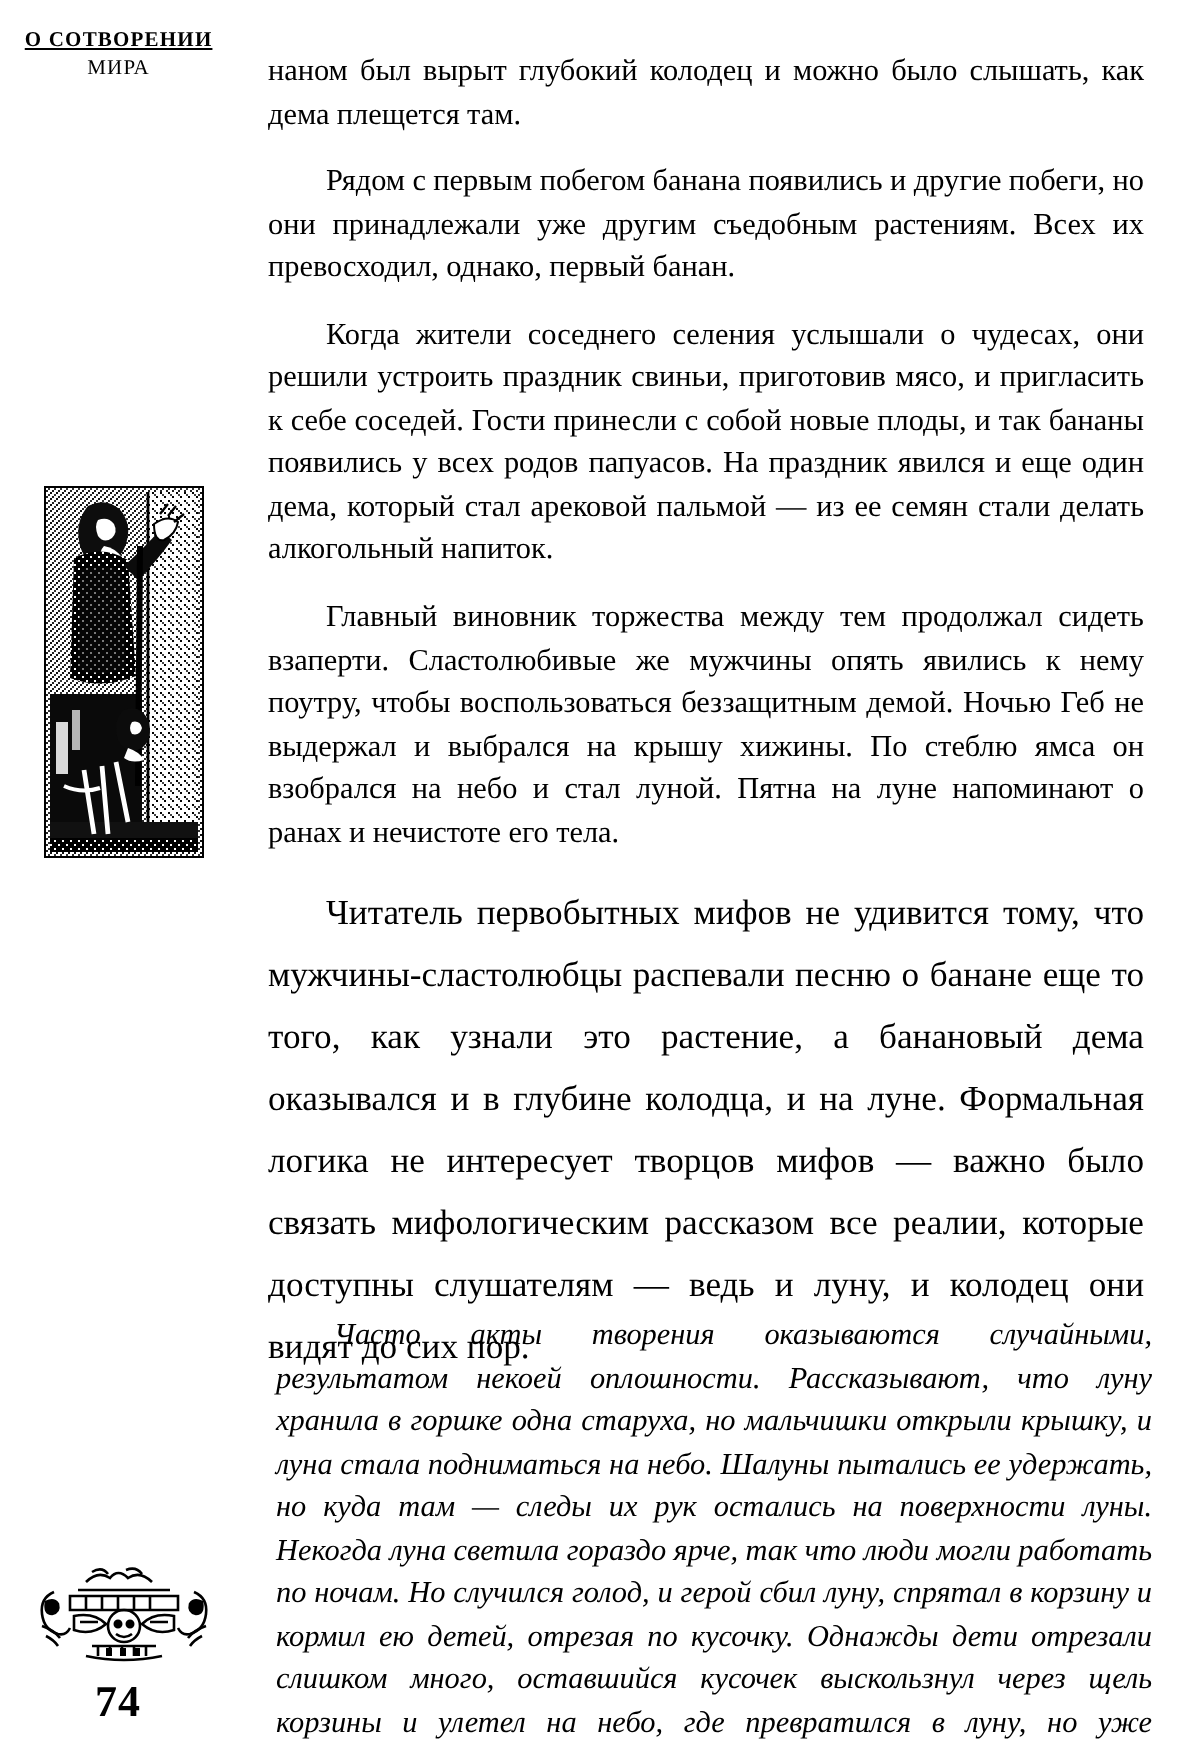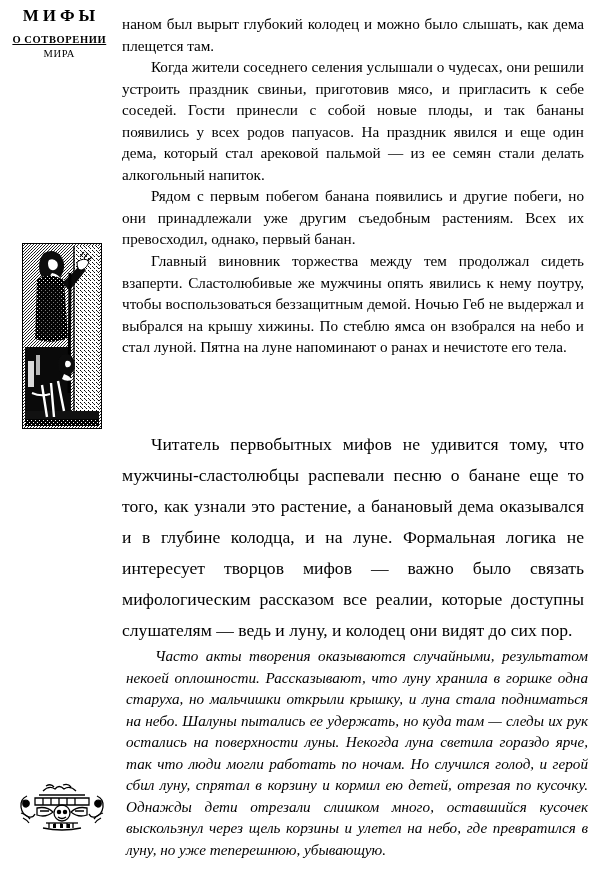--- a/index.html
+++ b/index.html
@@ -120,38 +120,37 @@
     word-spacing: -0.1px;
   }
   .block-large {
     font-size: 17.6px;
     line-height: 31px;
     text-align: justify;
     text-justify: inter-word;
     hyphens: manual;
   }
   .block-small p, .block-large p {
-    margin: 0;
+    margin: 12px;
   }
   .p-indent { text-indent: 29px; }
   .p-noindent { text-indent: 0; }
 
   .sec-top { position: absolute; left: 0; top: 13px; width: 462px; }
   .sec-mid { position: absolute; left: 0; top: 429px; width: 462px; }
   .sec-bot { position: absolute; left: 4px; top: 645px; width: 462px; font-style: italic; }
 </style>
 </head>
 <body>
 
 <div class="page">
 
   <div class="margin-col">
 
     <div class="running-head">
-      <div class="rh-line1">МИФЫ</div>
       <div class="rh-line2">О СОТВОРЕНИИ</div>
       <div class="rh-line3">МИРА</div>
     </div>
 
     <div class="illustration">
       <svg width="80" height="186" viewBox="0 0 80 186">
         <defs>
           <pattern id="stipple" width="3" height="3" patternUnits="userSpaceOnUse">
             <rect width="3" height="3" fill="#ffffff"></rect>
             <rect x="0" y="0" width="1" height="1" fill="#111111"></rect>
@@ -239,28 +238,29 @@
           <path d="M30 46 q19 4 38 0"></path>
         </g>
         <g fill="#000000">
           <rect x="40" y="42" width="3" height="4"></rect>
           <rect x="47" y="42" width="3" height="4"></rect>
           <rect x="54" y="42" width="3" height="4"></rect>
         </g>
       </svg>
     </div>
 
+    <div class="folio">74</div>
   </div>
 
   <div class="text-col">
 
     <div class="sec-top block-small">
       <p class="p-noindent">наном был вырыт глубокий колодец и можно было слышать, как дема плещется там.</p>
+      <p class="p-indent">Рядом с первым побегом банана появились и другие побеги, но они принадлежали уже другим съедобным растениям. Всех их превосходил, однако, первый банан.</p>
       <p class="p-indent">Когда жители соседнего селения услышали о чудесах, они решили устроить праздник свиньи, приготовив мясо, и пригласить к себе соседей. Гости принесли с собой новые плоды, и так бананы появились у всех родов папуасов. На праздник явился и еще один дема, который стал арековой пальмой — из ее семян стали делать алкогольный напиток.</p>
-      <p class="p-indent">Рядом с первым побегом банана появились и другие побеги, но они принадлежали уже другим съедобным растениям. Всех их превосходил, однако, первый банан.</p>
       <p class="p-indent">Главный виновник торжества между тем продолжал сидеть взаперти. Сластолюбивые же мужчины опять явились к нему поутру, чтобы воспользоваться беззащитным демой. Ночью Геб не выдержал и выбрался на крышу хижины. По стеблю ямса он взобрался на небо и стал луной. Пятна на луне напоминают о ранах и нечистоте его тела.</p>
     </div>
 
     <div class="sec-mid block-large">
       <p class="p-indent">Читатель первобытных мифов не удивится тому, что мужчины-сластолюбцы распевали песню о банане еще то того, как узнали это растение, а банановый дема оказывался и в глубине колодца, и на луне. Формальная логика не интересует творцов мифов — важно было связать мифологическим рассказом все реалии, которые доступны слушателям — ведь и луну, и колодец они видят до сих пор.</p>
     </div>
 
     <div class="sec-bot block-small">
       <p class="p-indent">Часто акты творения оказываются случайными, результатом некоей оплошности. Рассказывают, что луну хранила в горшке одна старуха, но мальчишки открыли крышку, и луна стала подниматься на небо. Шалуны пытались ее удержать, но куда там — следы их рук остались на поверхности луны. Некогда луна светила гораздо ярче, так что люди могли работать по ночам. Но случился голод, и герой сбил луну, спрятал в корзину и кормил ею детей, отрезая по кусочку. Однажды дети отрезали слишком много, оставшийся кусочек выскользнул через щель корзины и улетел на небо, где превратился в луну, но уже теперешнюю, убывающую.</p>
     </div>

